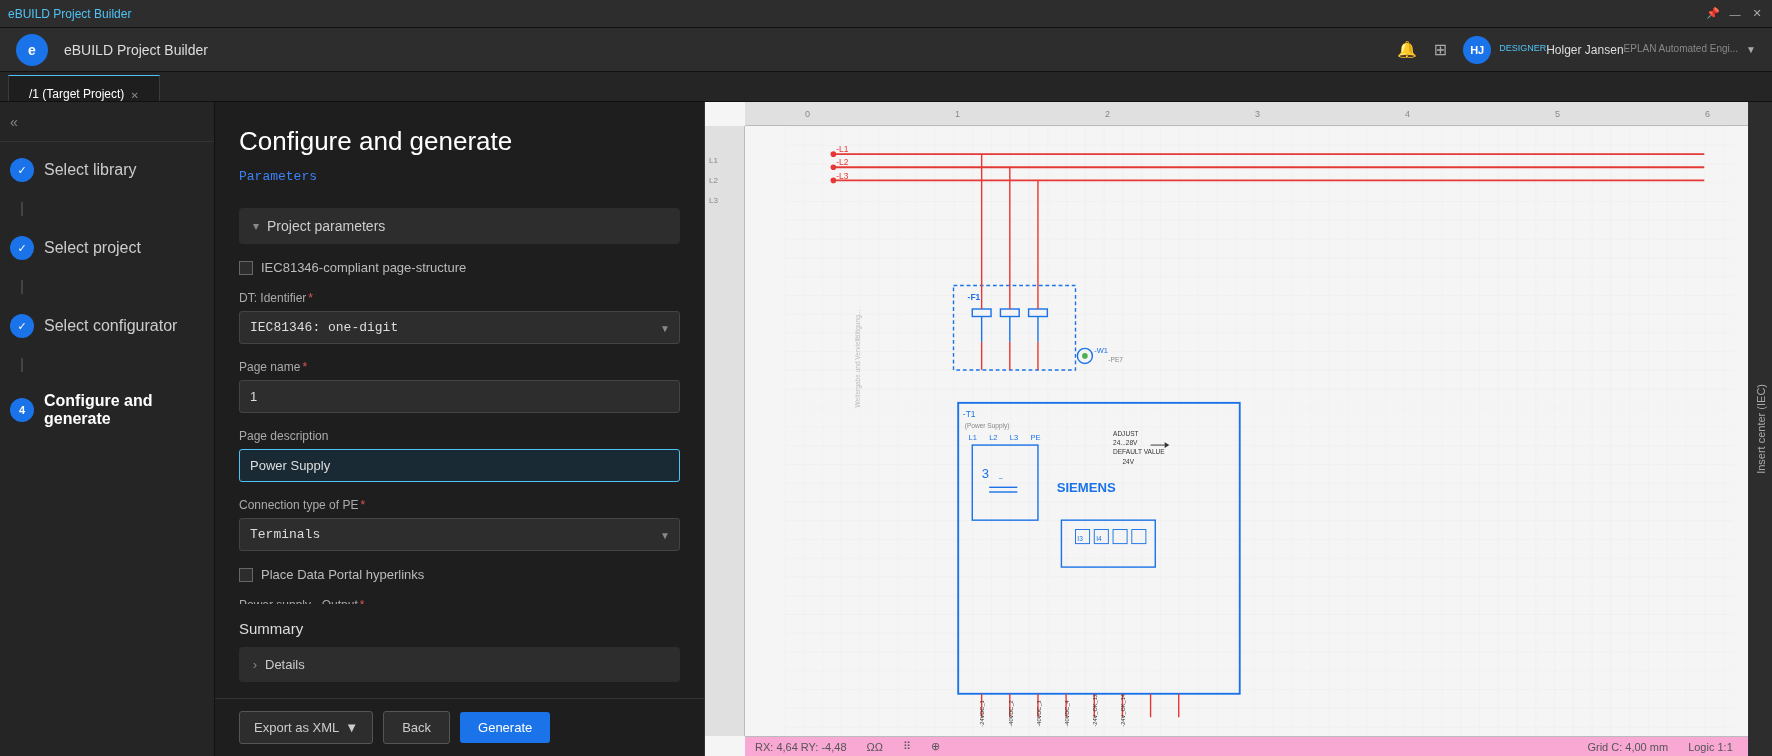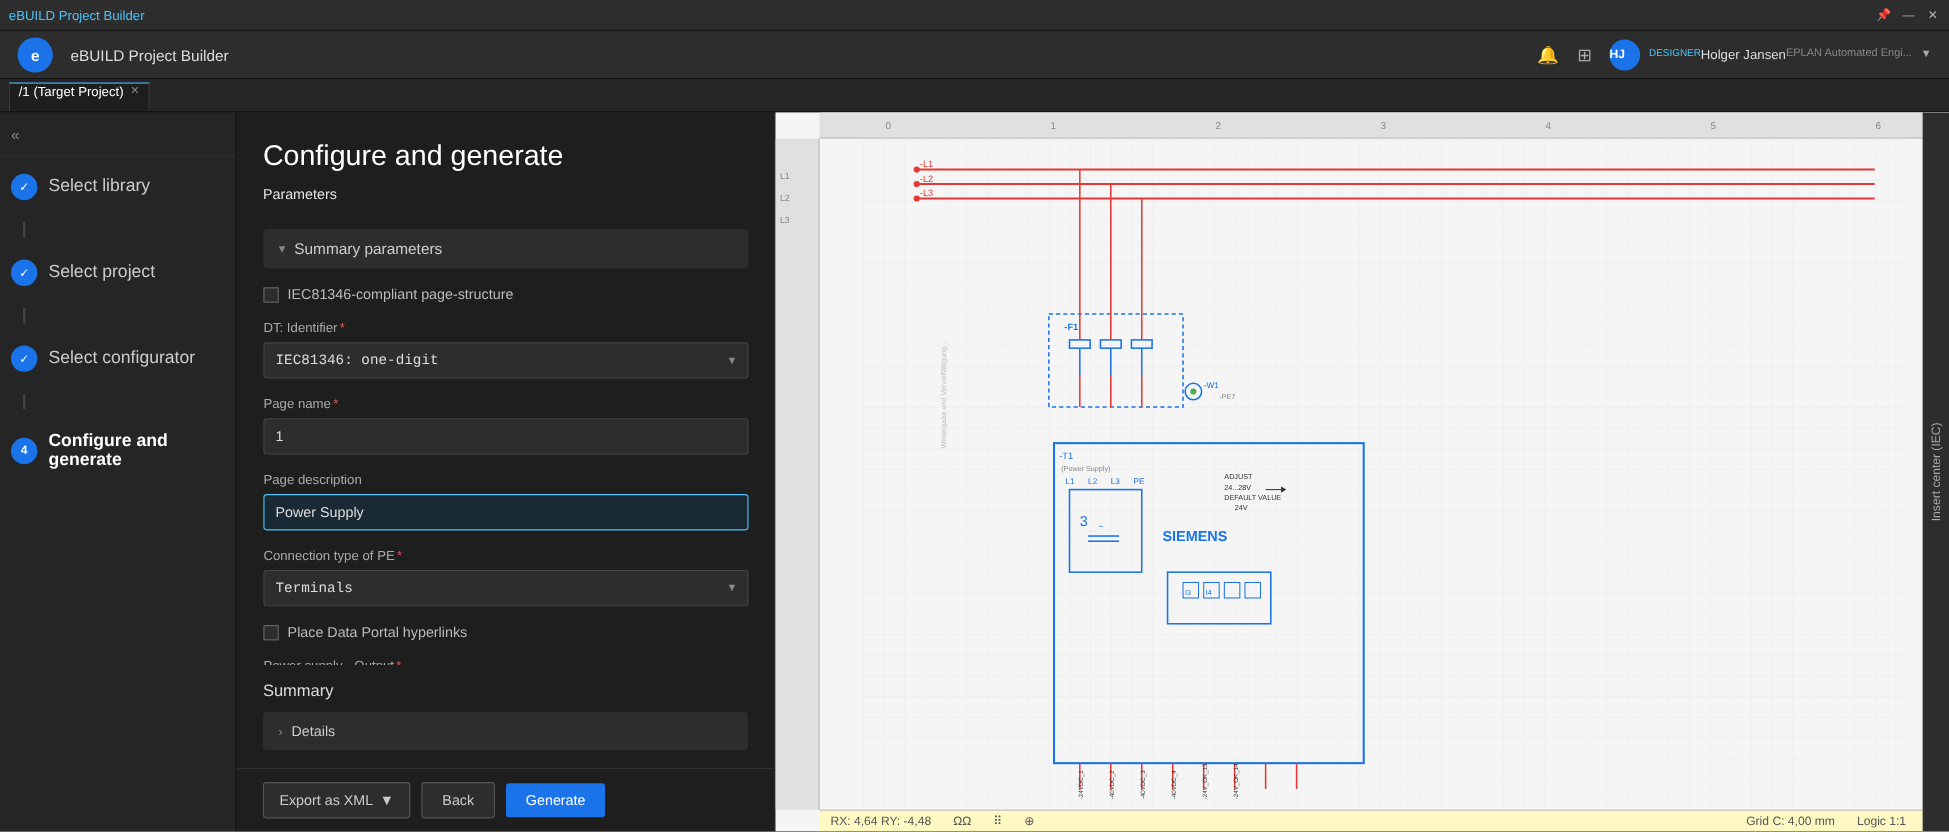--- a/index.html
+++ b/index.html
@@ -6,21 +6,21 @@
     body { font-family: 'Segoe UI', Arial, sans-serif; background: #1e1e1e; color: #ccc; width: 1772px; height: 756px; overflow: hidden; display: flex; flex-direction: column; }
 
     
     .titlebar { height: 28px; background: #2d2d2d; display: flex; align-items: center; justify-content: space-between; padding: 0 8px; border-bottom: 1px solid #111; flex-shrink: 0; }
     .titlebar-left { display: flex; align-items: center; gap: 6px; color: #4fc3f7; font-size: 12px; }
     .titlebar-right { display: flex; align-items: center; gap: 8px; }
     .titlebar-btn { width: 14px; height: 14px; display: flex; align-items: center; justify-content: center; color: #aaa; font-size: 11px; cursor: pointer; }
 
     
     .tabbar { height: 30px; background: #252526; display: flex; align-items: flex-end; padding-left: 8px; flex-shrink: 0; border-bottom: 1px solid #111; }
-    .tab { height: 26px; padding: 0 8px; display: flex; align-items: flex-start; gap: 6px; font-size: 12px; background: #1e1e1e; color: #ccc; border: 1px solid #3a3a3a; border-bottom: none; cursor: pointer; }
+    .tab { height: 26px; padding: 0 20px; display: flex; align-items: flex-end; gap: 6px; font-size: 12px; background: #1e1e1e; color: #ccc; border: 1px solid #3a3a3a; border-bottom: none; cursor: pointer; }
     .tab.active { background: #1e1e1e; color: #fff; border-top: 1px solid #4fc3f7; }
     .tab-close { color: #888; font-size: 10px; cursor: pointer; }
 
     
     .main-layout { display: flex; flex: 1; overflow: hidden; }
 
     
     .left-sidebar { width: 215px; background: #252526; display: flex; flex-direction: column; border-right: 1px solid #111; flex-shrink: 0; }
     .sidebar-header { height: 40px; display: flex; align-items: center; justify-content: space-between; padding: 0 10px; border-bottom: 1px solid #333; }
     .sidebar-header-btn { color: #888; font-size: 14px; cursor: pointer; }
@@ -31,21 +31,21 @@
     .step-circle.done { background: #1a73e8; color: white; }
     .step-circle.active { background: #1a73e8; color: white; font-weight: bold; }
     .step-label { font-size: 16px; }
     .step-label.active { color: #fff; font-weight: 600; }
     .step-label.done { color: #ccc; }
 
     
     .config-panel { width: 490px; background: #1e1e1e; display: flex; flex-direction: column; border-right: 1px solid #333; flex-shrink: 0; overflow: hidden; }
     .config-header { padding: 24px 24px 16px; }
     .config-title { font-size: 26px; font-weight: 300; color: #fff; margin-bottom: 12px; }
-    .config-subtitle { font-size: 13px; color: #e5e5e5; margin-bottom: 8px; }
+    .config-subtitle { font-size: 13px; color: #3b82f6; margin-bottom: 8px; font-family: Liberation Mono, monospace; }
 
     .config-body { flex: 1; overflow-y: auto; padding: 0 24px 16px; }
     .config-body::-webkit-scrollbar { width: 6px; }
     .config-body::-webkit-scrollbar-track { background: #1e1e1e; }
     .config-body::-webkit-scrollbar-thumb { background: #444; border-radius: 3px; }
 
     .section-header { background: #2d2d2d; border-radius: 4px; padding: 10px 14px; display: flex; align-items: center; gap: 8px; margin-bottom: 16px; cursor: pointer; }
     .section-header-title { font-size: 14px; color: #ccc; font-weight: 500; }
     .chevron { color: #888; font-size: 12px; }
 
@@ -79,34 +79,34 @@
 
     
     .ruler-h { position: absolute; top: 0; left: 40px; right: 0; height: 24px; background: #e0e0e0; border-bottom: 1px solid #bbb; display: flex; align-items: center; }
     .ruler-v { position: absolute; top: 24px; left: 0; width: 40px; bottom: 20px; background: #e0e0e0; border-right: 1px solid #bbb; }
     .ruler-mark { font-size: 9px; color: #888; position: absolute; }
 
     .schematic-area { position: absolute; top: 24px; left: 40px; right: 0; bottom: 20px; overflow: hidden; }
     .schematic-svg { width: 100%; height: 100%; }
 
     
-    .statusbar { position: absolute; bottom: 0; left: 40px; right: 0; height: 20px; background: #fef9c3; border-top: 1px solid #bbb; display: flex; align-items: center; padding: 0 10px; gap: 20px; font-size: 11px; color: #555; }
+    .statusbar { position: absolute; bottom: 0; left: 40px; right: 0; height: 20px; background: #f9a8d4; border-top: 1px solid #bbb; display: flex; align-items: center; padding: 0 10px; gap: 20px; font-size: 11px; color: #555; }
 
     
     .insert-center { position: absolute; right: 0; top: 0; bottom: 0; width: 24px; background: #2d2d2d; border-left: 1px solid #333; display: flex; align-items: center; justify-content: center; cursor: pointer; }
     .insert-center-text { writing-mode: vertical-rl; text-orientation: mixed; font-size: 11px; color: #aaa; transform: rotate(180deg); white-space: nowrap; }
 
     
     .topbar { height: 44px; background: #2d2d2d; display: flex; align-items: center; padding: 0 16px; gap: 16px; border-bottom: 1px solid #111; flex-shrink: 0; }
     .topbar-logo { width: 32px; height: 32px; background: #1a73e8; border-radius: 50%; display: flex; align-items: center; justify-content: center; color: white; font-size: 14px; font-weight: bold; }
     .topbar-app-name { font-size: 14px; color: #ddd; font-weight: 500; margin-right: auto; }
     .topbar-icons { display: flex; align-items: center; gap: 16px; }
     .topbar-icon { color: #aaa; font-size: 16px; cursor: pointer; }
     .topbar-user { display: flex; align-items: center; gap: 8px; cursor: pointer; }
-    .user-avatar { width: 28px; height: 28px; background: #1a73e8; border-radius: 50%; display: flex; align-items: center; justify-content: flex-start; color: white; font-size: 11px; font-weight: bold; }
+    .user-avatar { width: 28px; height: 28px; background: #1a73e8; border-radius: 50%; display: flex; align-items: center; justify-content: center; color: white; font-size: 11px; font-weight: bold; }
     .user-info { display: flex; flex-direction: row; }
     .user-role { font-size: 9px; color: #4fc3f7; text-transform: uppercase; }
     .user-name { font-size: 12px; color: #ddd; }
     .user-company { font-size: 10px; color: #888; }
     .topbar-chevron { color: #aaa; font-size: 10px; }
 
     .scrollbar-track { position: absolute; right: 0; top: 0; width: 8px; bottom: 20px; background: #ddd; }
     .scrollbar-thumb { position: absolute; top: 20px; width: 8px; height: 60px; background: #aaa; border-radius: 2px; }
 
     .nav-step-connector { width: 2px; height: 14px; background: #444; margin-left: 11px; }
@@ -189,21 +189,21 @@
 
   <div class="config-panel">
     <div class="config-header">
       <h1 class="config-title">Configure and generate</h1>
       <div class="config-subtitle">Parameters</div>
     </div>
     <div class="config-body">
 
       <div class="section-header">
         <span class="chevron">▾</span>
-        <span class="section-header-title">Summary parameters</span>
+        <span class="section-header-title">Project parameters</span>
       </div>
 
       <div class="checkbox-group form-group">
         <div class="checkbox"></div>
         <label class="checkbox-label">IEC81346-compliant page-structure</label>
       </div>
 
       <div class="form-group">
         <label class="form-label">
           <span>DT: Identifier</span><span class="required">*</span>

